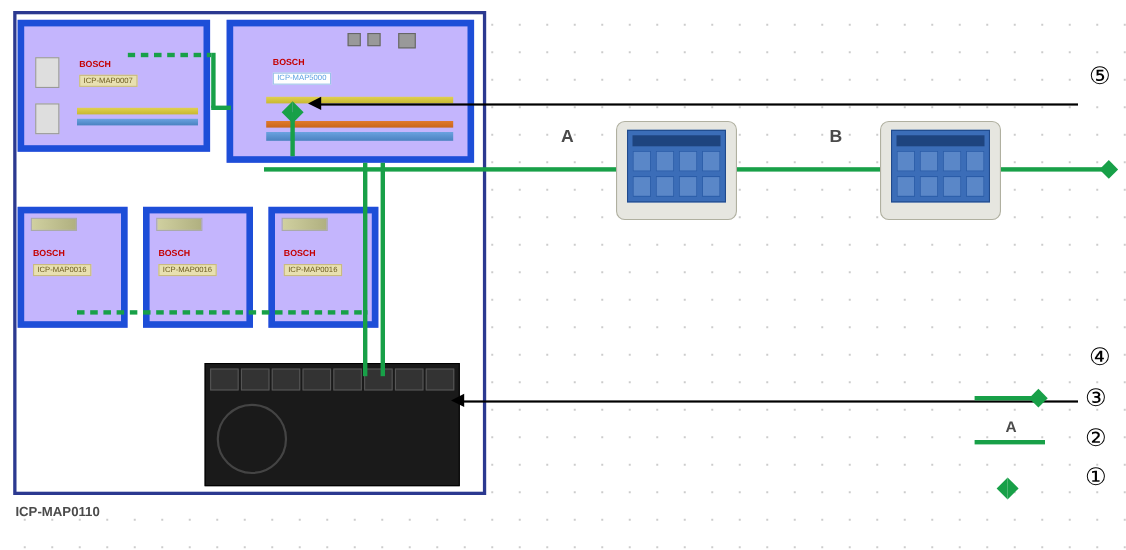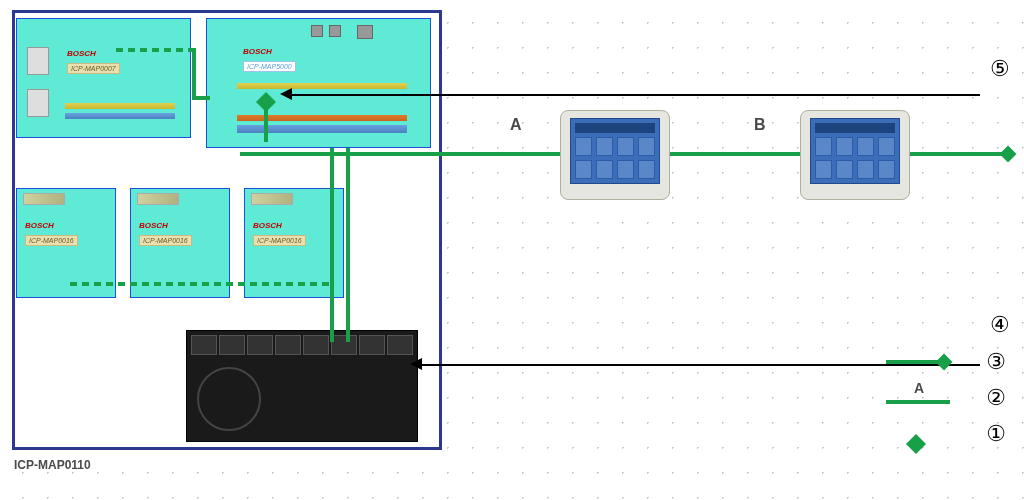--- a/index.html
+++ b/index.html
@@ -1,20 +1,20 @@
 <!DOCTYPE html>
 <html><head>
 <meta charset="utf-8">
 <style>
   html,body{margin:0;padding:0;font-family:Arial,sans-serif;font-size:12px;}
   body{background:#fff;width:1024px;height:500px;position:relative;overflow:hidden;}
   .dotgrid{position:absolute;inset:0;background-image:radial-gradient(#ccc 1px,transparent 1px);background-size:25px 25px;background-position:10px 10px;}
   .enclosure{position:absolute;left:12px;top:10px;width:430px;height:440px;border:3px solid #2b3990;box-sizing:border-box;background:#fff;}
   .enc-label{position:absolute;left:14px;top:458px;font-weight:bold;color:#4a4a4a;}
-  .module{position:absolute;background:#5eead4;border:1px solid #1d4ed8;box-sizing:border-box;font-style:italic;}
+  .module{position:absolute;background:#c4b5fd;border:6px solid #1d4ed8;box-sizing:border-box;}
   .brand{position:absolute;font-size:8px;font-weight:bold;color:#c40000;}
   .mlabel{position:absolute;font-size:7px;background:#e8e0b0;color:#6b5a20;padding:1px 3px;border:1px solid #c9bb80;}
   .mlabel2{position:absolute;font-size:7px;background:#fff;color:#5a9fe0;padding:1px 3px;border:1px solid #9cc3e8;}
   #map0007{left:16px;top:18px;width:175px;height:120px;}
   #map5000{left:206px;top:18px;width:225px;height:130px;}
   .m0016{top:188px;width:100px;height:110px;}
   #m0016a{left:16px;}
   #m0016b{left:130px;}
   #m0016c{left:244px;}
   .mini-led{position:absolute;top:4px;left:6px;width:40px;height:10px;background:linear-gradient(90deg,#d0d0a0,#b0b080);border:1px solid #aaa;}

